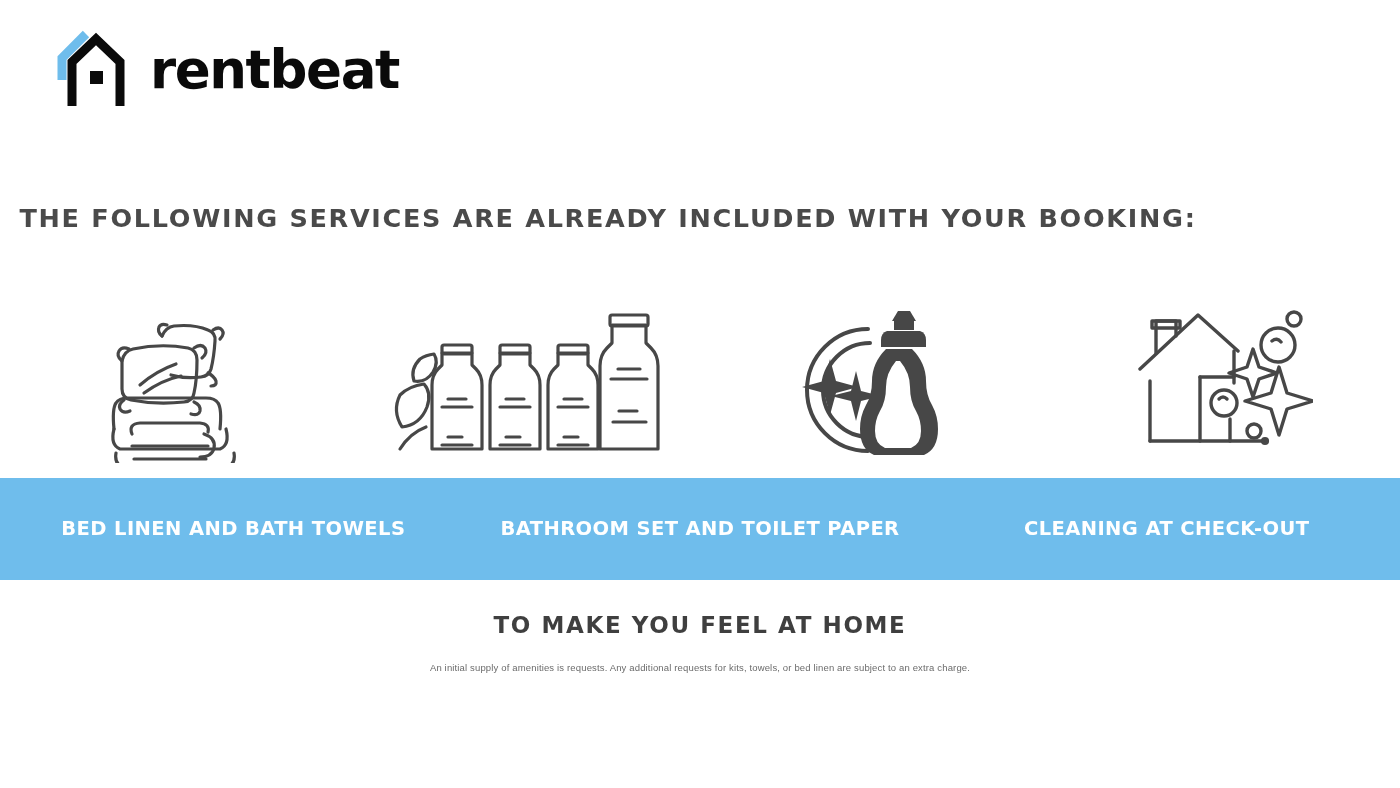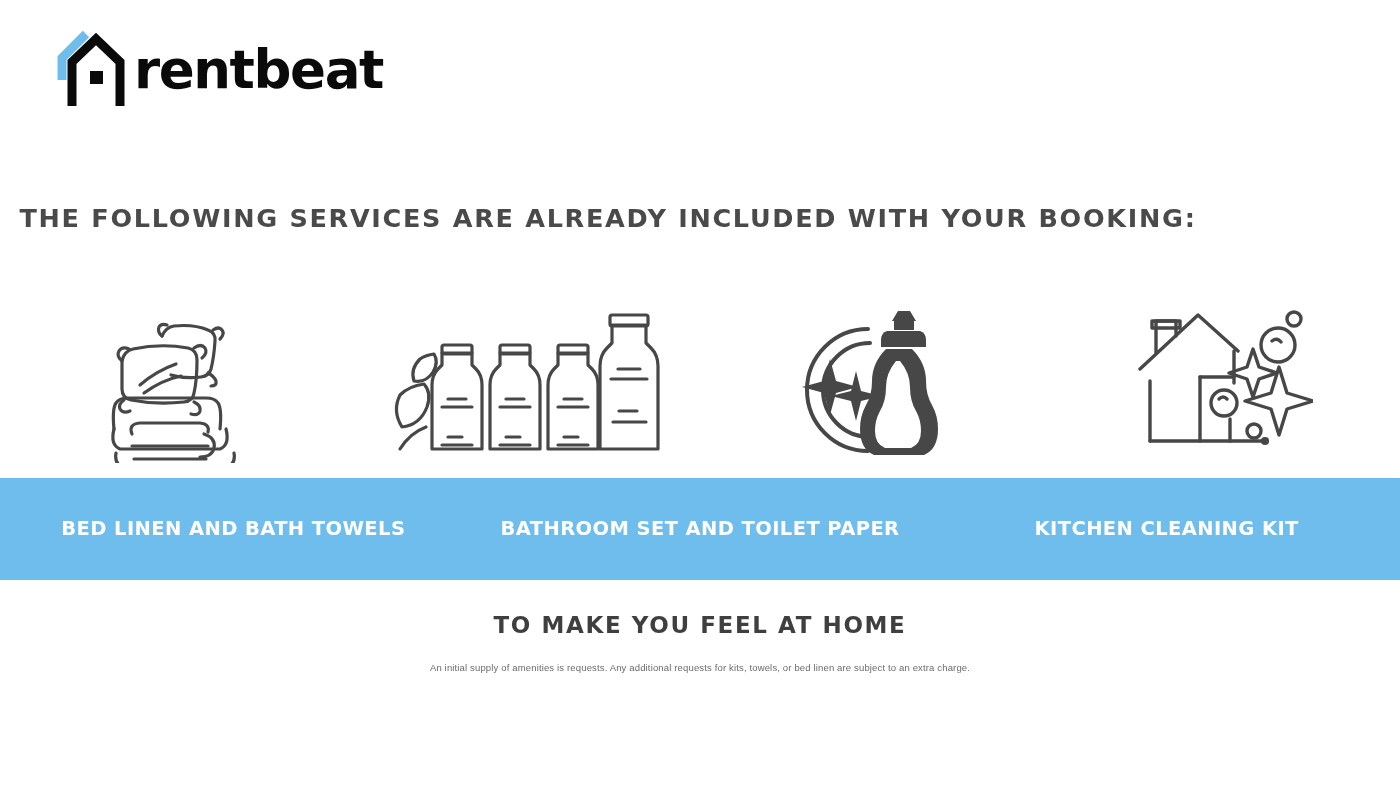--- a/index.html
+++ b/index.html
@@ -18,21 +18,21 @@
     background: #ffffff;
   }
 
   
   .logo-row {
     position: absolute;
     left: 52px;
     top: 28px;
     display: flex;
     align-items: center;
-    gap: 0;
+    gap: 16px;
   }
   .logo-mark { width: 82px; height: 82px; display: block; }
   .logo-word {
     font-size: 53px;
     font-weight: 700;
     letter-spacing: -1.4px;
     color: #0a0a0a;
     line-height: 1;
     font-family: "DejaVu Sans", sans-serif;
   }
@@ -247,19 +247,19 @@
           <circle cx="127" cy="138" r="2.4" fill="#474747"></circle>
         </svg>
       </span>
     </div>
 
   </div>
 
   <div class="blue-band">
     <div class="band-cell">BED LINEN AND BATH TOWELS</div>
     <div class="band-cell">BATHROOM SET AND TOILET PAPER</div>
-    <div class="band-cell">KITCHEN CLEANING KIT</div>
+    <div class="band-cell">CLEANING AT CHECK-OUT</div>
   </div>
 
   <div class="subtitle">TO MAKE YOU FEEL AT HOME</div>
   <div class="fineprint">An initial supply of amenities is requests. Any additional requests for kits, towels, or bed linen are subject to an extra charge.</div>
 
 </div>
 
 </body></html>

